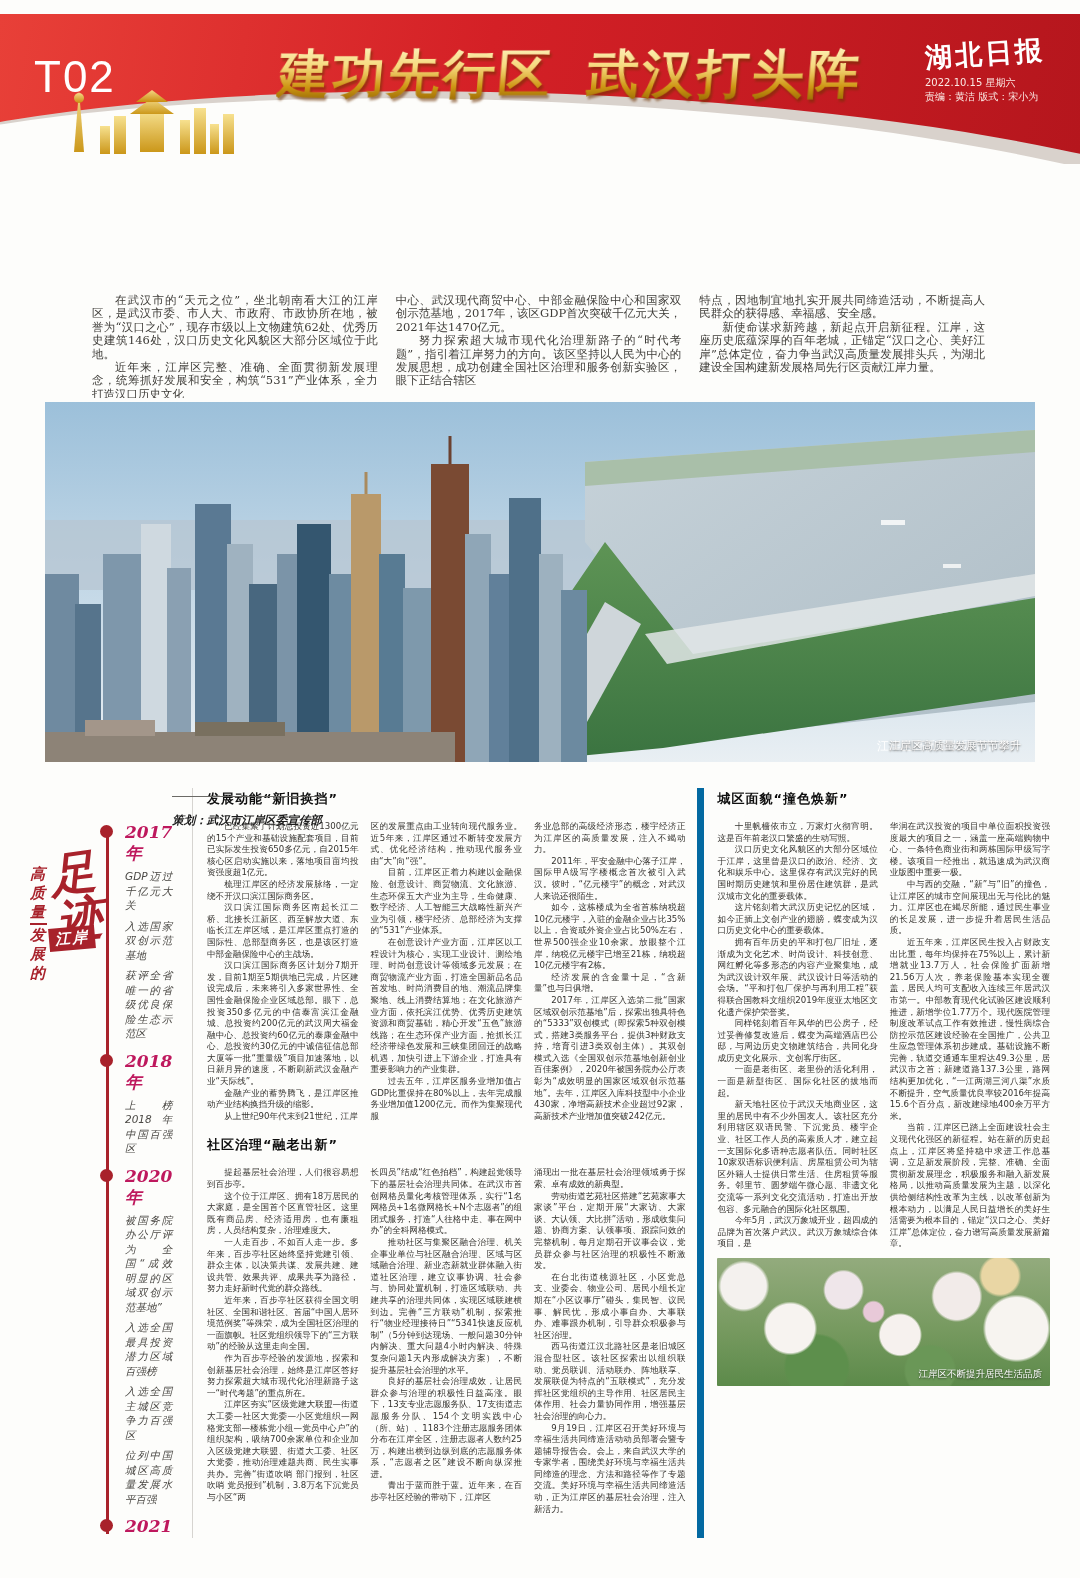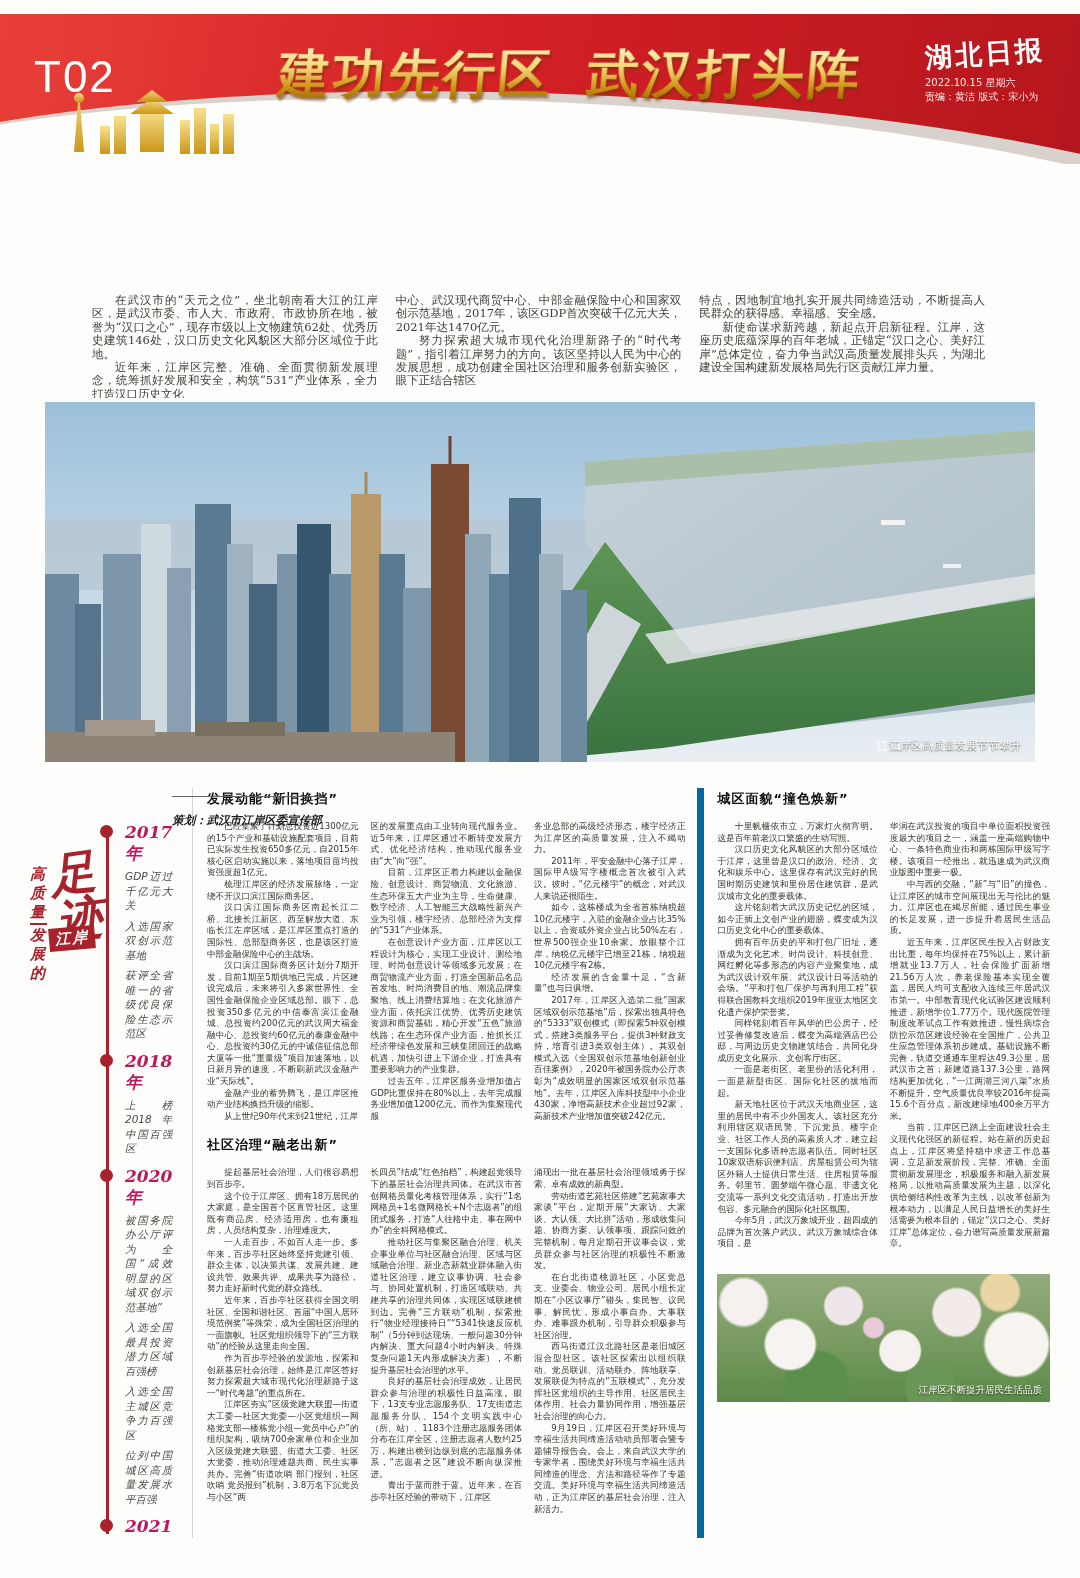--- a/index.html
+++ b/index.html
@@ -73,21 +73,21 @@
   .left-sub{width:59%;padding-right:12px;}
   .right-sub{width:41%;border-left:7px solid #0369a1;padding-left:13px;}
   .article h3{margin:2px 0 13px 0;font-size:13px;font-weight:800;color:#0f0f0f;letter-spacing:1px;
       font-family:"DejaVu Sans",sans-serif;}
   .cols3{display:flex;gap:12px;}
   .cols2{display:flex;gap:12px;}
   .coltext{flex:1;min-width:0;}
   .para{margin:0;font-size:8.6px;line-height:11.6px;color:#35332f;text-align:justify;text-indent:2em;}
   .para.cont{text-indent:0;}
   .article+.article{margin-top:14px;}
-  .photo2{margin-top:24px;height:128px;position:relative;overflow:hidden;border-radius:1px;
+  .photo2{margin-top:8px;height:128px;position:relative;overflow:hidden;border-radius:1px;
       background-color:#7fa066;
       background-image:
         radial-gradient(circle at 8% 22%, #f4f1ee 0 7%, rgba(0,0,0,0) 8%),
         radial-gradient(circle at 22% 55%, #f7f3f0 0 9%, rgba(0,0,0,0) 10%),
         radial-gradient(circle at 38% 25%, #efe6ea 0 8%, rgba(0,0,0,0) 9%),
         radial-gradient(circle at 55% 60%, #f6f1ee 0 10%, rgba(0,0,0,0) 11%),
         radial-gradient(circle at 72% 30%, #f2ebe9 0 9%, rgba(0,0,0,0) 10%),
         radial-gradient(circle at 90% 55%, #f7f4f0 0 10%, rgba(0,0,0,0) 11%),
         radial-gradient(circle at 85% 14%, #e9d6a4 0 6%, rgba(0,0,0,0) 7%),
         radial-gradient(circle at 30% 85%, #5d8f4c 0 12%, rgba(0,0,0,0) 13%),

